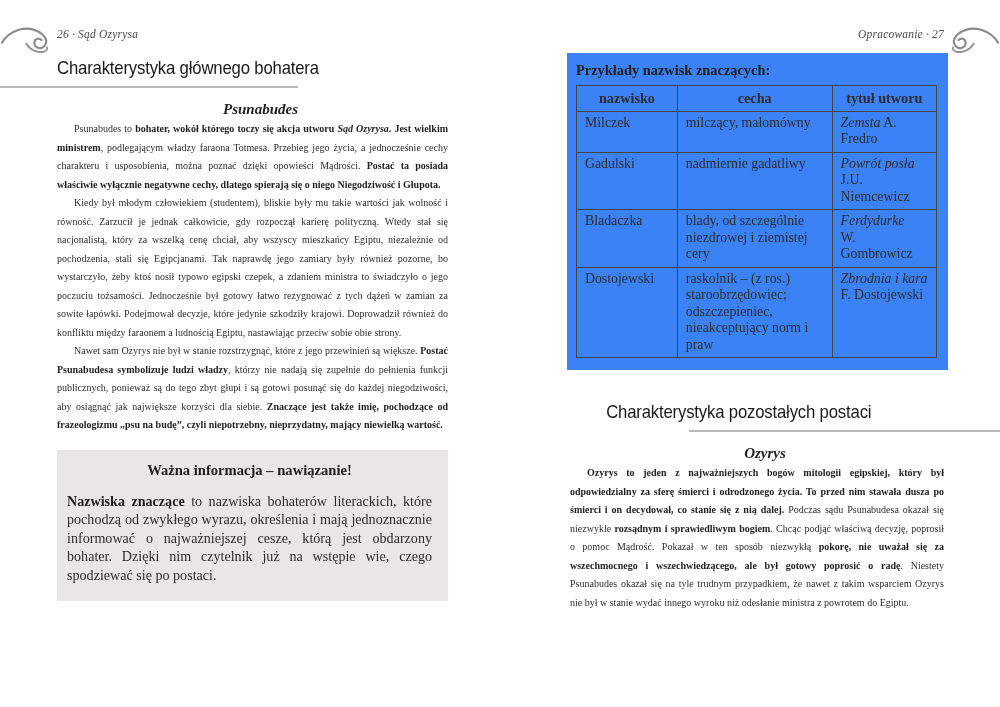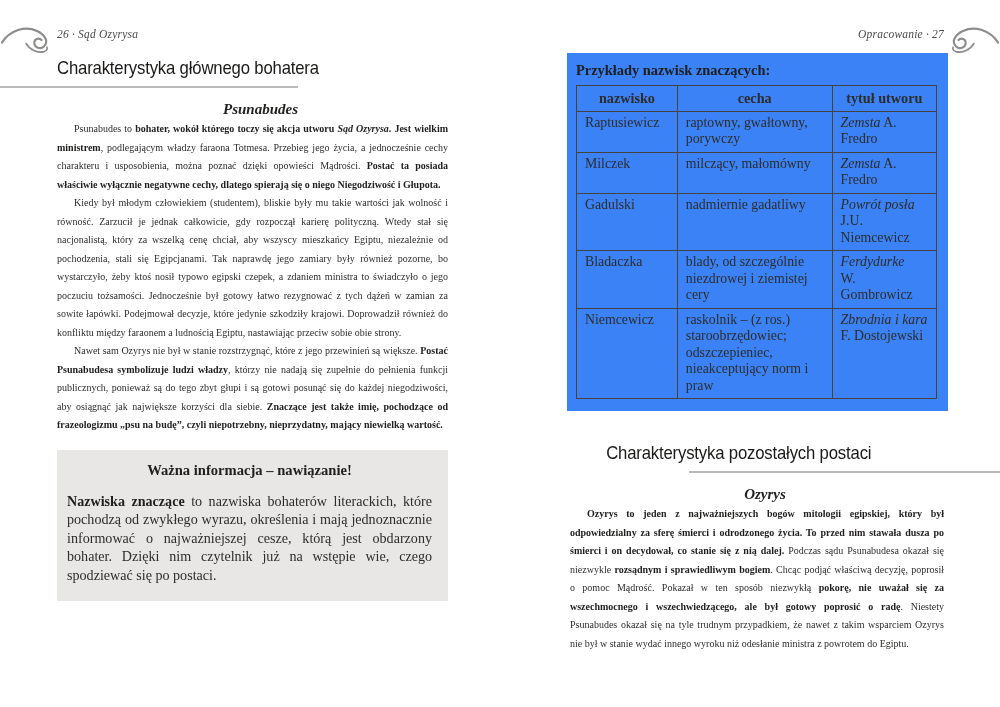--- a/index.html
+++ b/index.html
@@ -103,41 +103,36 @@
           </colgroup>
         <thead>
           <tr>
             <th>nazwisko</th>
             <th>cecha</th>
             <th>tytuł utworu</th>
           </tr>
         </thead>
         <tbody>
           <tr>
-            <td>Raptusiewicz</td>
-            <td>raptowny, gwałtowny, porywczy</td>
-            <td><span class="i">Zemsta</span><span> A. Fredro</span></td>
-          </tr>
-          <tr>
             <td>Milczek</td>
             <td>milczący, małomówny</td>
             <td><span class="i">Zemsta</span><span> A. Fredro</span></td>
           </tr>
           <tr>
             <td>Gadulski</td>
             <td>nadmiernie gadatliwy</td>
             <td><span class="i">Powrót posła</span><br><span>J.U. Niemcewicz</span></td>
           </tr>
           <tr>
             <td>Bladaczka</td>
             <td>blady, od szczególnie niezdrowej i ziemistej cery</td>
             <td><span class="i">Ferdydurke</span><br><span>W. Gombrowicz</span></td>
           </tr>
           <tr>
-            <td>Niemcewicz</td>
+            <td>Dostojewski</td>
             <td>raskolnik – (z ros.) staroobrzędowiec; odszczepieniec, nieakceptujący norm i praw</td>
             <td><span class="i">Zbrodnia i kara</span><br><span>F. Dostojewski</span></td>
           </tr>
         </tbody>
       </table>
     </div>
 
     <div class="sec-head right-style w2">
       <span class="sec-title">Charakterystyka pozostałych postaci</span>
       <span class="sec-line"></span>

